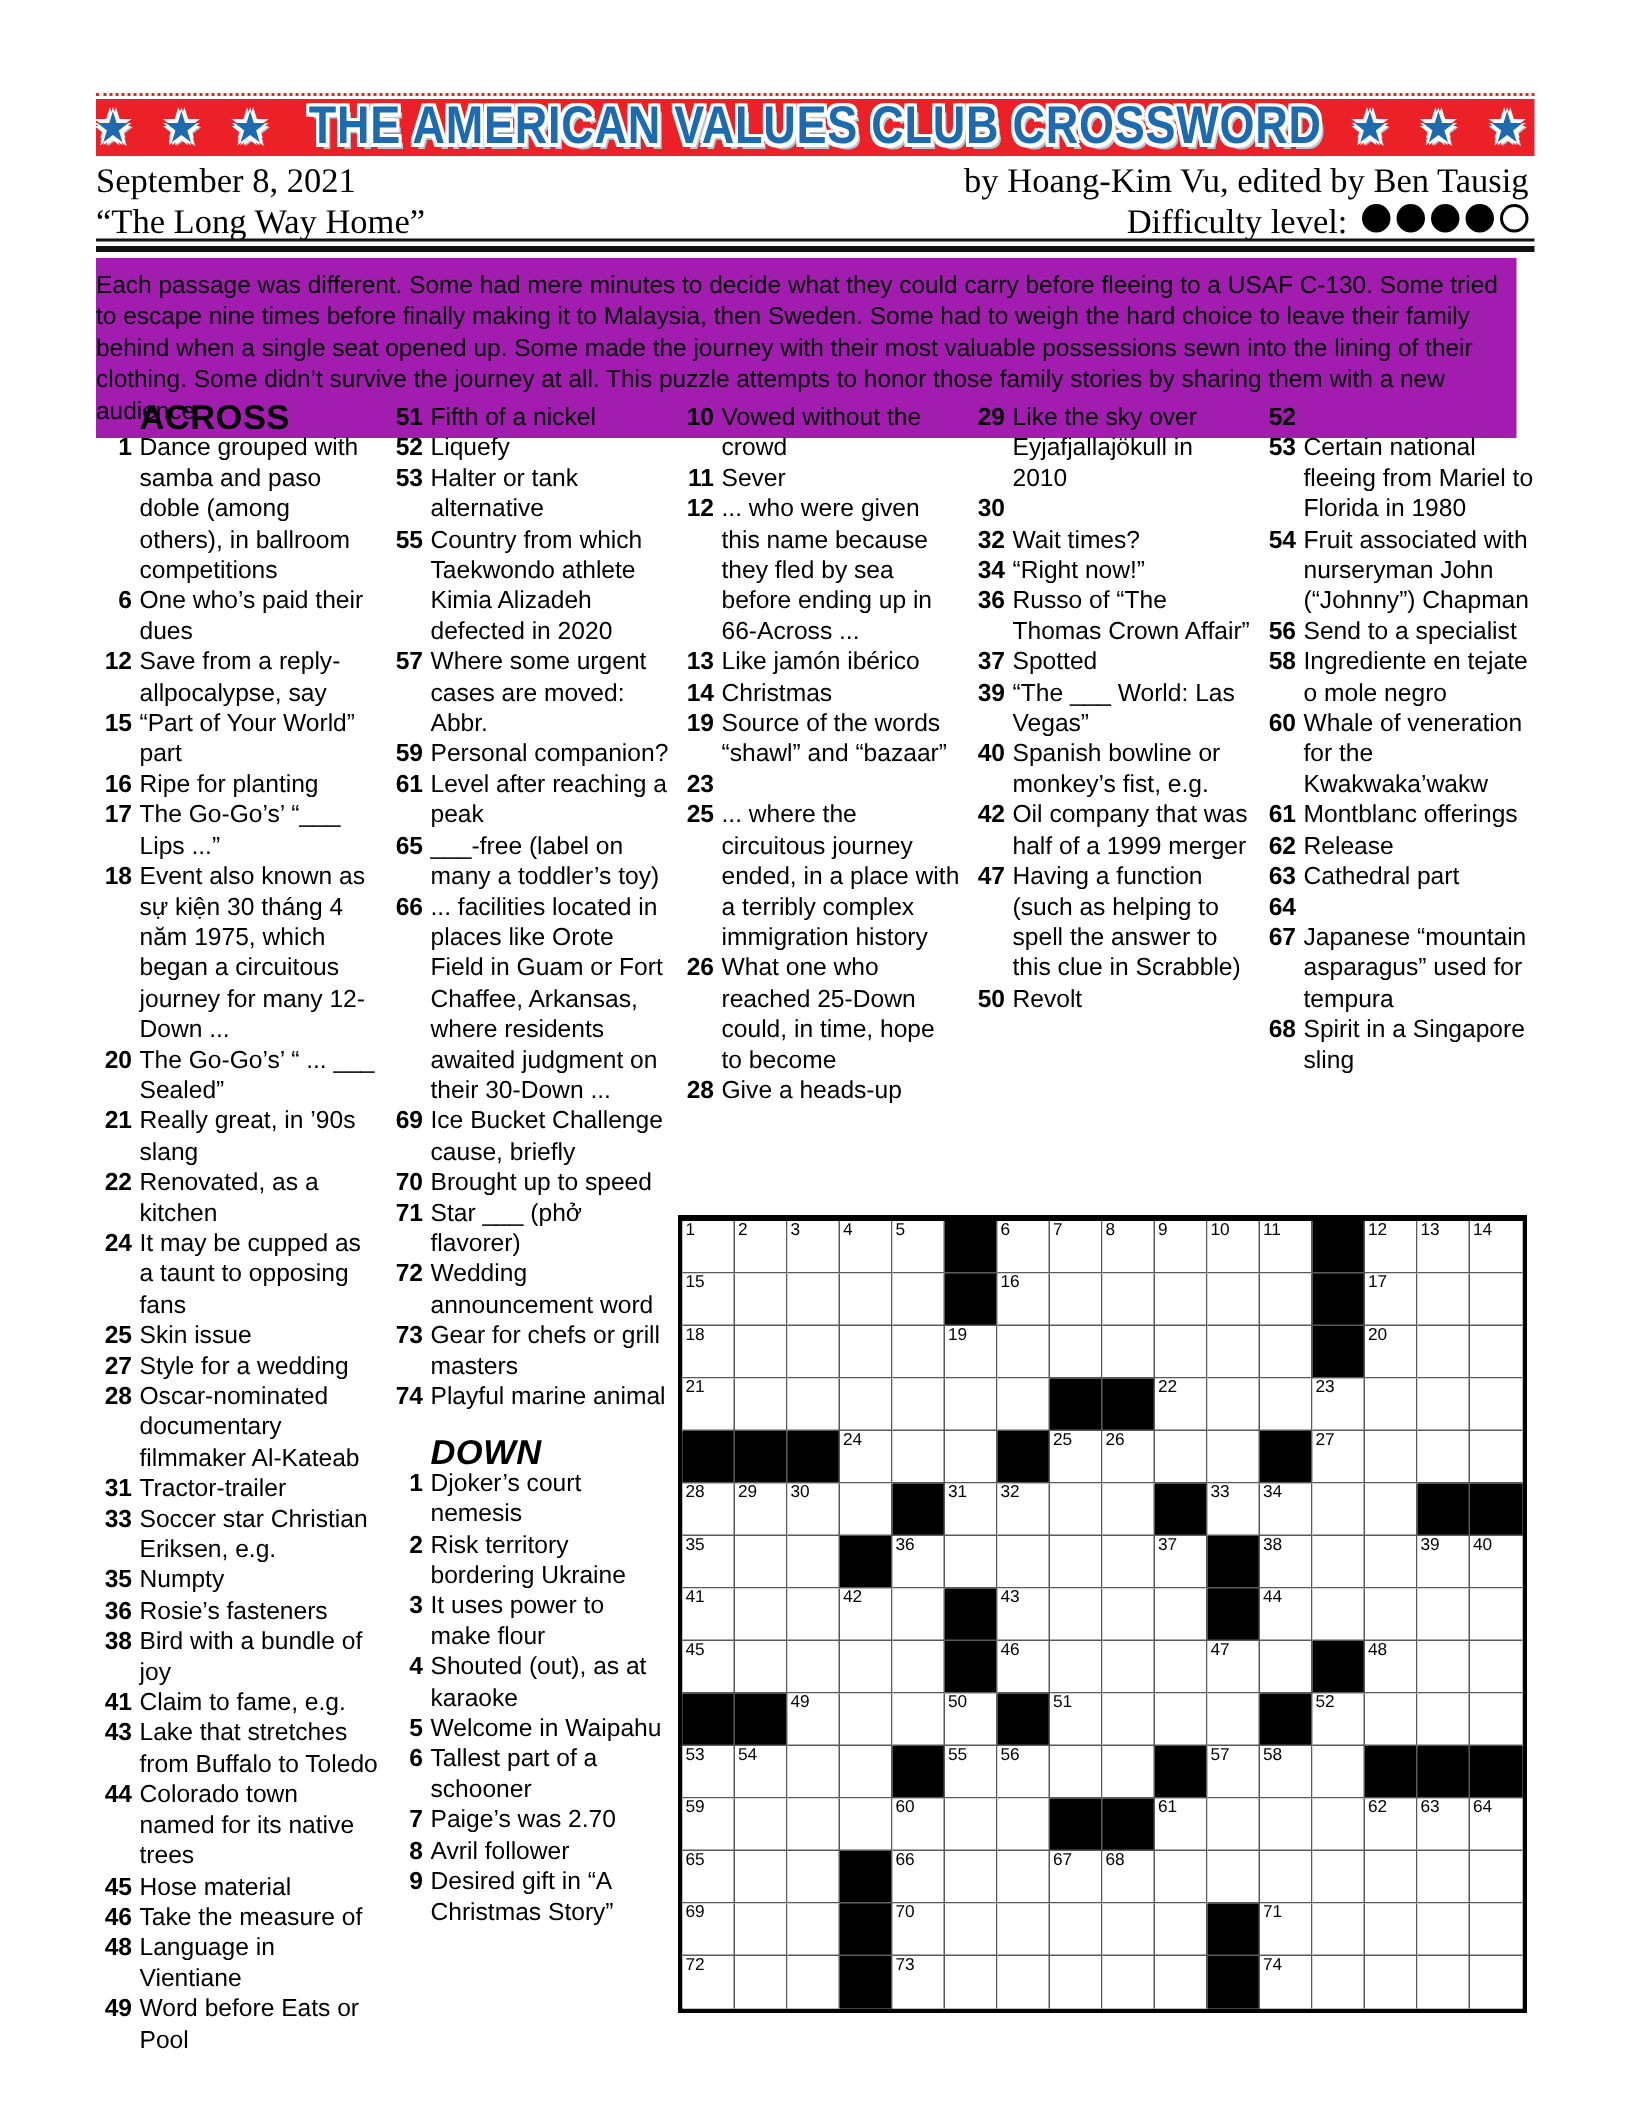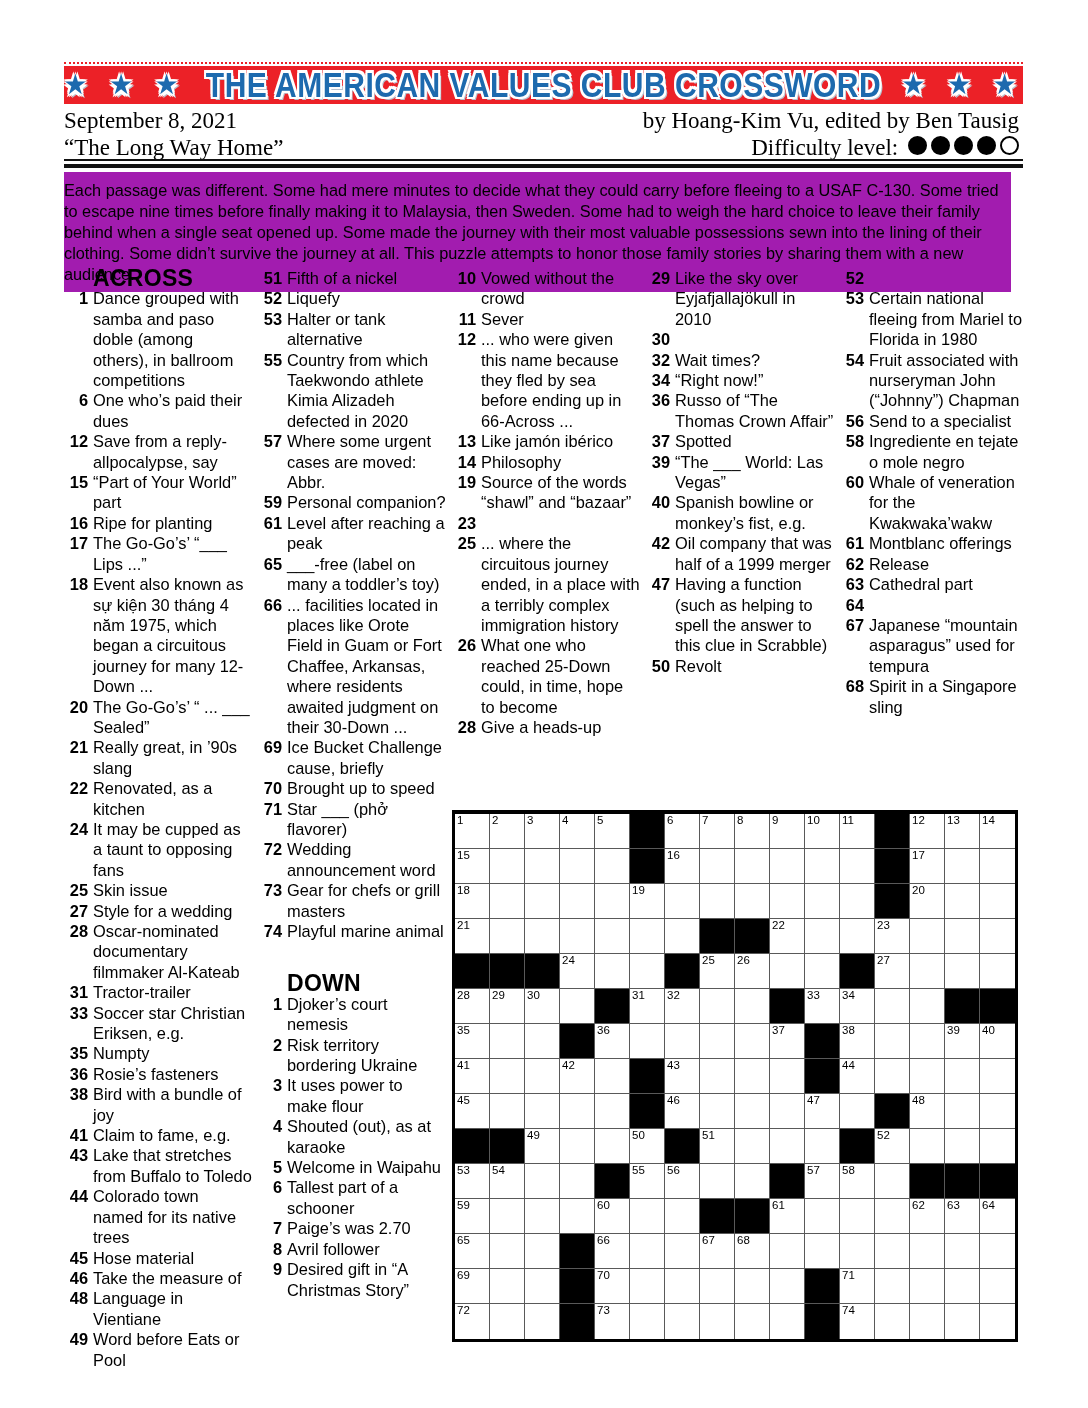--- a/index.html
+++ b/index.html
@@ -25,21 +25,21 @@
 
   .rule-thin{position:absolute;left:64px;top:159px;width:959px;border-top:2px solid #111;}
   .rule-thick{position:absolute;left:64px;top:164px;width:959px;border-top:4px solid #111;}
 
   .intro{position:absolute;left:64px;top:172px;width:935px;background:#a21caf;
     padding:8px 12px 7px 0;font-size:16.3px;line-height:21px;}
 
   .col{position:absolute;top:268px;width:188px;font-size:16.4px;line-height:20.4px;}
   .col0{left:64px;} .col1{left:258px;} .col2{left:452px;} .col3{left:646px;} .col4{left:840px;}
   .list-header{font-weight:bold;font-size:23px;margin-left:29px;letter-spacing:.3px;}
-  .list-header.gap{margin-top:32px;}
+  .list-header.gap{margin-top:17px;font-style:italic;}
   .clue{display:flex;}
   .clue .num{flex:0 0 24px;text-align:right;padding-right:5px;font-weight:bold;}
   .clue .txt{flex:1;}
 
   .grid{position:absolute;left:452px;top:810px;background:#fff;border:3px solid #000;border-top-width:4px;
     display:grid;grid-template-columns:repeat(16,35px);grid-auto-rows:35px;}
   .cell{position:relative;box-sizing:border-box;border-right:1px solid #595959;border-bottom:1px solid #595959;background:#fff;}
   .cell.lastc{border-right:none;}
   .cell.lastr{border-bottom:none;}
   .cell.black{background:#000;}
@@ -293,21 +293,21 @@
     <div class="clue">
       <span class="num">12</span>
       <span class="txt">... who were given this name because they fled by sea before ending up in 66-Across ...</span>
     </div>
     <div class="clue">
       <span class="num">13</span>
       <span class="txt">Like jamón ibérico</span>
     </div>
     <div class="clue">
       <span class="num">14</span>
-      <span class="txt">Philosophy</span>
+      <span class="txt">Christmas</span>
     </div>
     <div class="clue">
       <span class="num">19</span>
       <span class="txt">Source of the words “shawl” and “bazaar”</span>
     </div>
     <div class="clue">
       <span class="num">23</span>
     </div>
     <div class="clue">
       <span class="num">25</span>

